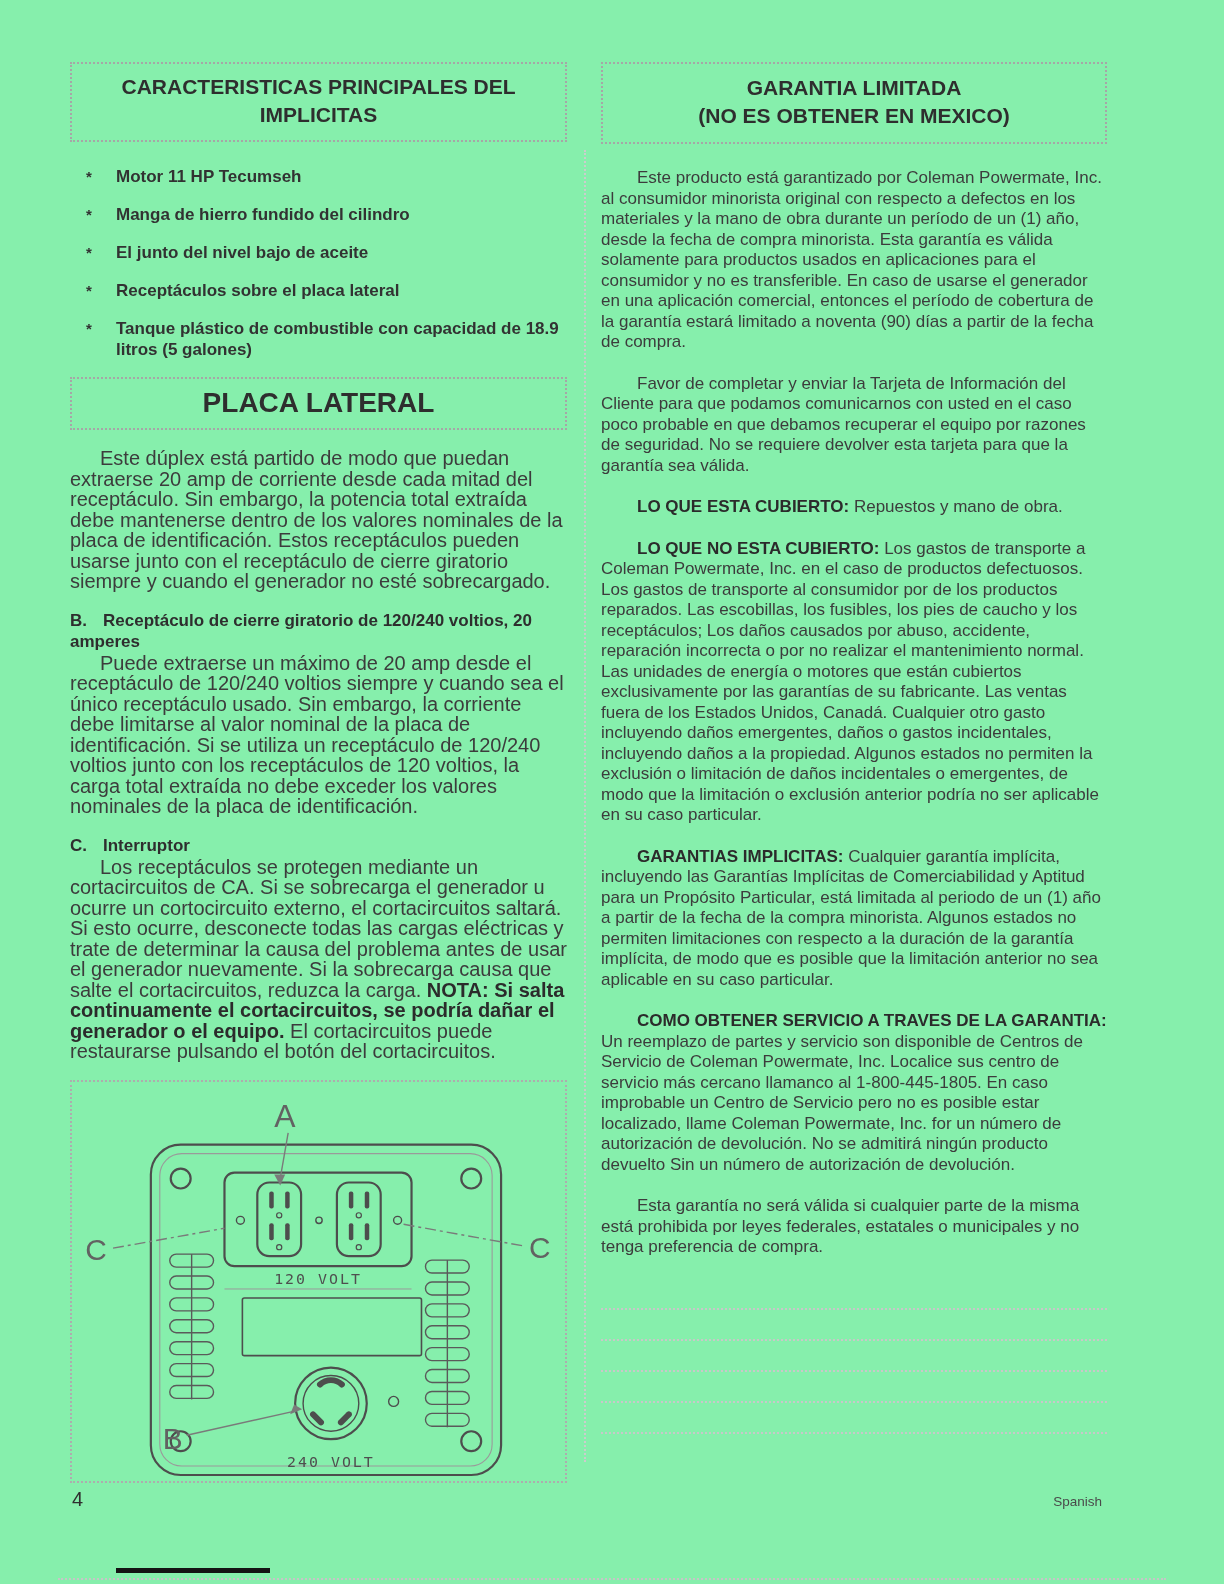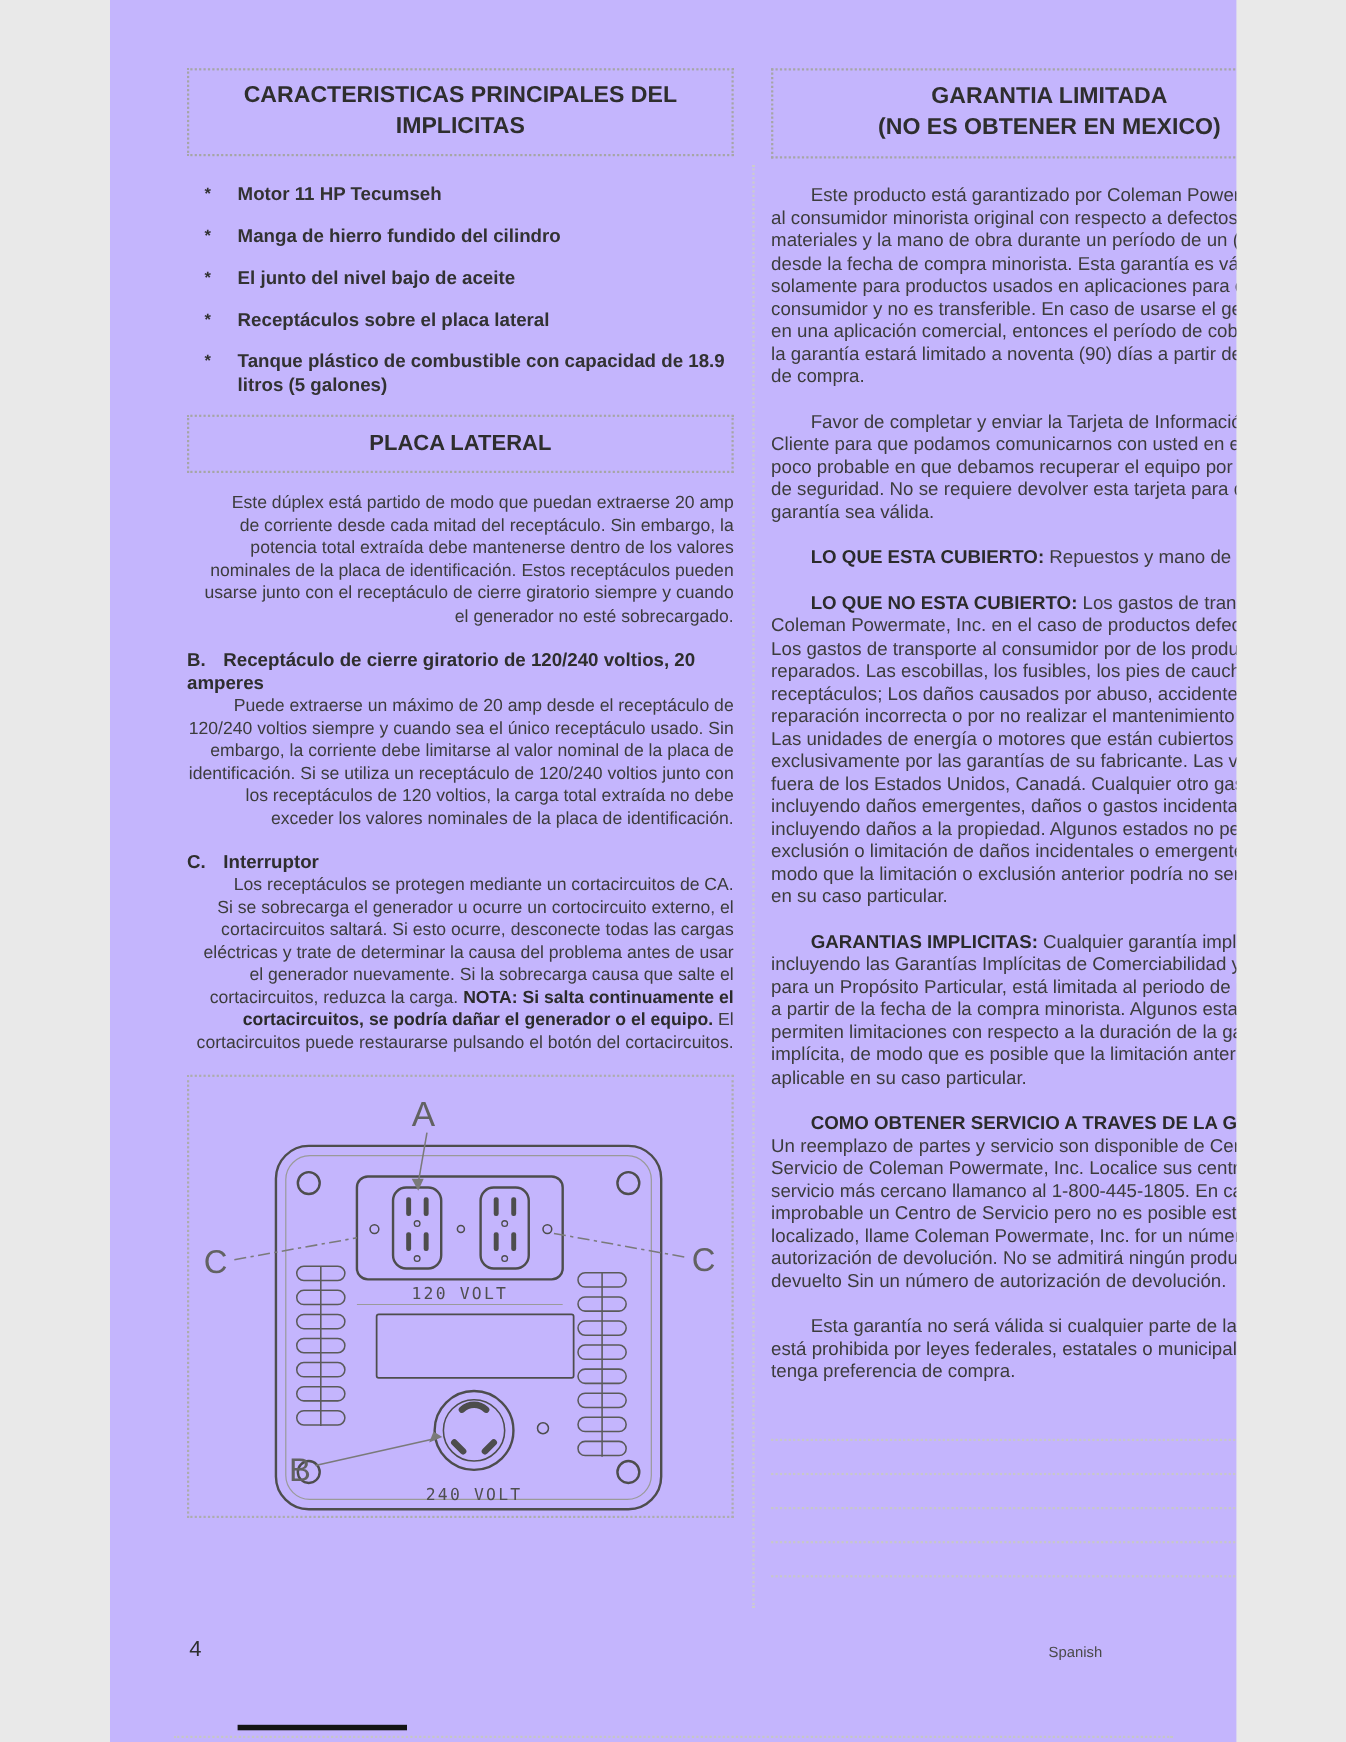--- a/index.html
+++ b/index.html
@@ -1,39 +1,39 @@
 <!DOCTYPE html>
 <html><head>
 <meta charset="utf-8">
 <style>
   * { margin:0; padding:0; box-sizing:border-box; }
   html,body { background:#e9e9e9; }
   .page {
-    width:1024px; height:1584px; position:relative; margin:0 auto;
-    background:#c4b5fd; color:#3c3c3c;
+    width:1224px; height:1584px; position:relative; margin:0 auto;
+    background:#86efac; color:#3c3c3c;
     font-family:"Liberation Sans", sans-serif; overflow:hidden;
   }
   .columns { position:absolute; top:62px; left:70px; display:flex; gap:34px; }
   .col-left  { width:497px; flex:none; }
   .col-right { width:506px; flex:none; }
 
   .dotted-box {
     border:2px dotted #a6a6a6; text-align:center; font-weight:bold; color:#2e2e2e;
   }
   .features-box { font-size:21px; line-height:28px; padding:9px 4px 11px; margin-bottom:24px; }
-  .placa-box    { font-size:20px; line-height:30px; padding:9px 4px 10px; margin:8px 0 18px; }
+  .placa-box    { font-size:28px; line-height:30px; padding:9px 4px 10px; margin:8px 0 18px; }
   .warranty-box { font-size:21px; line-height:28px; padding:10px 4px 12px; margin-bottom:24px; }
 
   .feature { display:flex; margin-bottom:17px; font-weight:bold; font-size:17px; line-height:21px; color:#323232; }
   .f-bullet { width:46px; padding-left:16px; flex:none; font-size:15px; }
   .f-text { flex:1; padding-right:6px; }
 
   .sec-head { font-weight:bold; font-size:17px; line-height:21px; color:#2e2e2e; margin-bottom:1px; }
   .sec-label { display:inline-block; width:33px; }
-  .sec-body { font-size:16px; line-height:20.5px; text-indent:30px; margin-bottom:18px; text-align:right; }
+  .sec-body { font-size:20px; line-height:20.5px; text-indent:30px; margin-bottom:18px; text-align:left; }
   .sec-body b { color:#2b2b2b; }
 
   .rp { font-size:17px; line-height:20.5px; text-indent:36px; margin-bottom:21px; }
   .rp b { color:#2b2b2b; }
 
   .diagram { margin-top:14px; border:2px dotted #adadad; padding:3px 0 0 3px; }
   .diagram svg { display:block; }
 
   .dot-fill { margin-top:6px; }
   .dot-line { height:31px; border-bottom:2px dotted #c8c8c8; }

